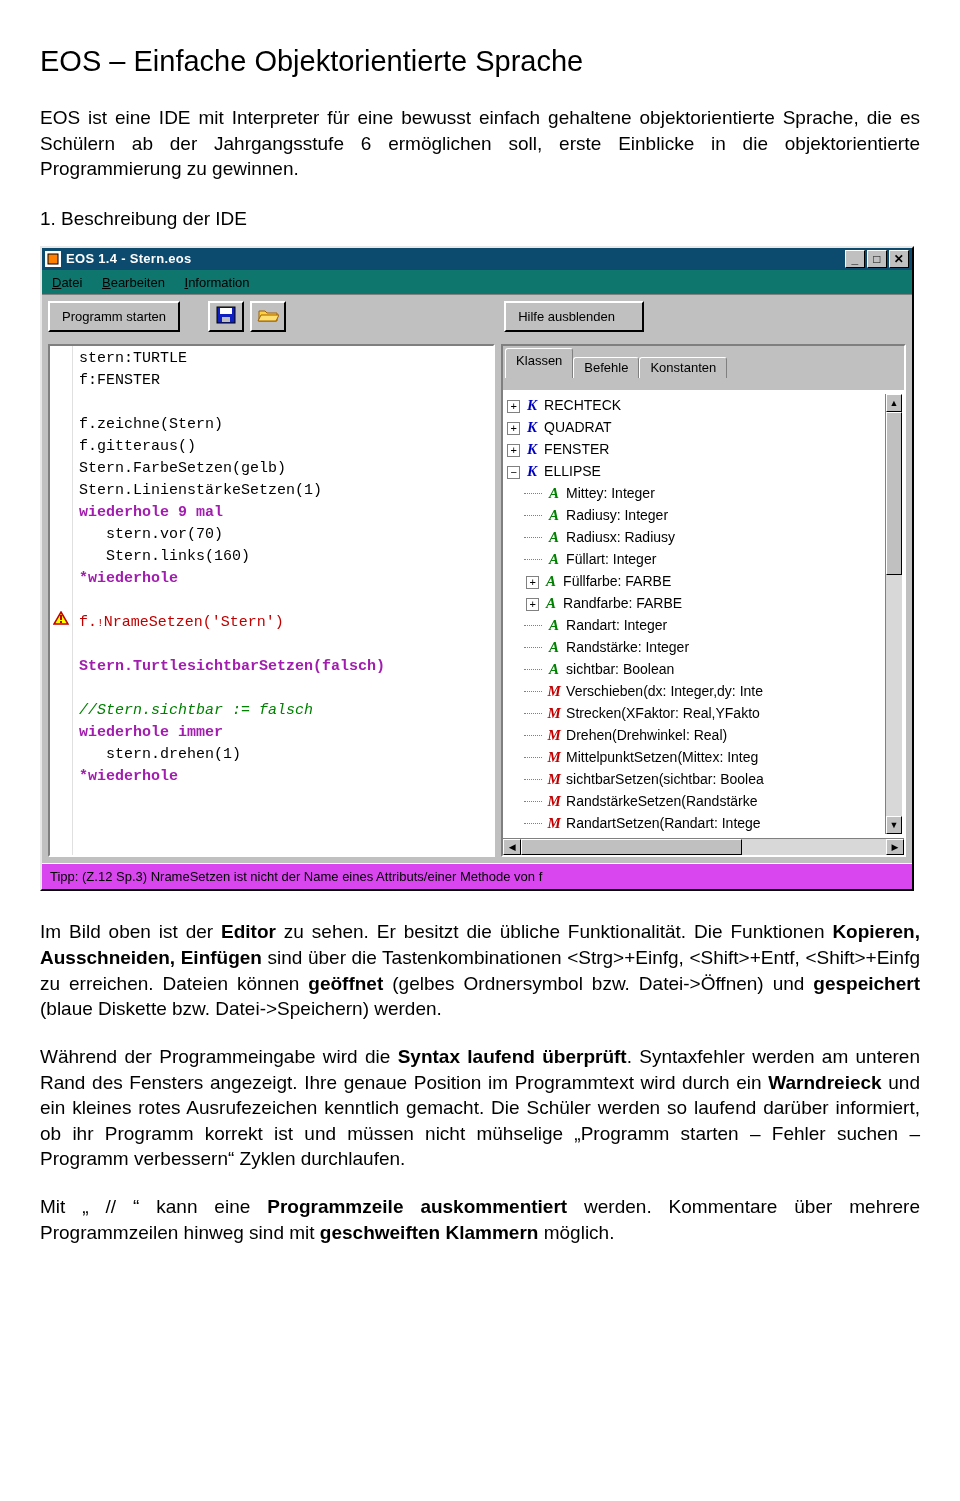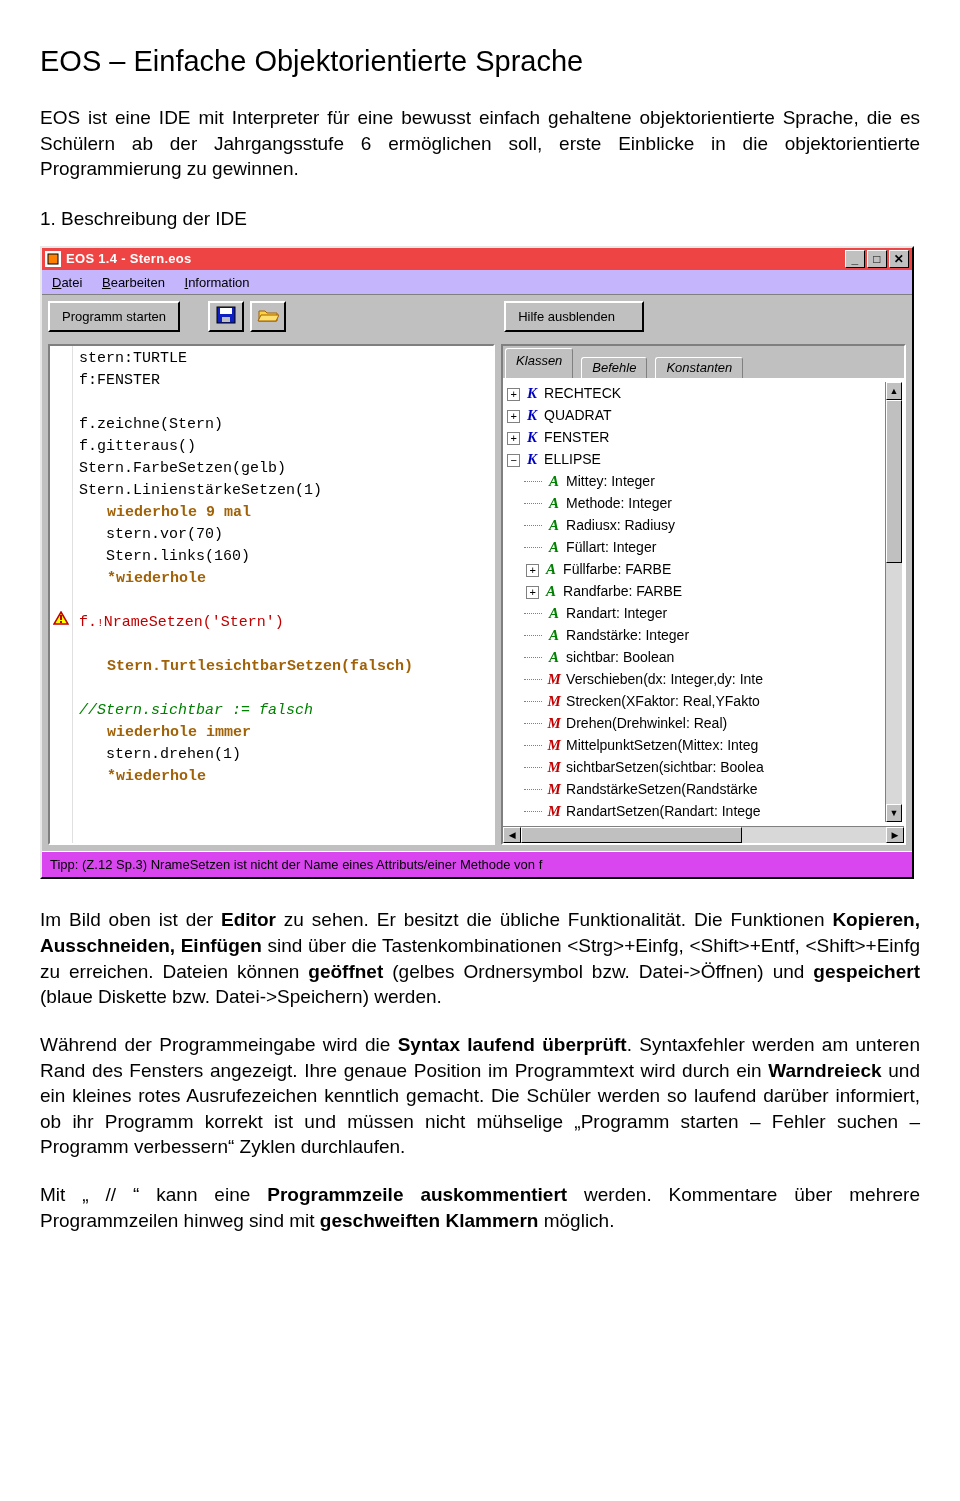--- a/index.html
+++ b/index.html
@@ -32,21 +32,21 @@
     border: 2px solid #000;
     border-top-color: #e8e8e8;
     border-left-color: #e8e8e8;
     font-family: "MS Sans Serif","Tahoma",sans-serif;
     font-size: 13px;
     color: #000;
   }
   .titlebar {
     display: flex;
     align-items: center;
-    background: #ef4444;
+    background: #0c4a6e;
     color: #fff;
     padding: 2px 3px;
     font-size: 13px;
     font-weight: bold;
     letter-spacing: .3px;
   }
   .tb-icon {
     width: 16px; height: 16px;
     margin-right: 5px;
     display: inline-flex; align-items:center; justify-content:center;
@@ -58,21 +58,21 @@
     width: 18px; height: 16px;
     margin-left: 2px;
     background: #c0c0c0;
     border: 1px solid #000;
     border-top-color:#fff; border-left-color:#fff;
     display: inline-flex; align-items:center; justify-content:center;
     font-weight: bold; font-size: 12px;
     color:#000;
   }
   .menubar {
-    background:#c4b5fd;
+    background:#0f766e;
     padding: 2px 2px 1px 2px;
     border-bottom: 1px solid #808080;
   }
   .menu-item {
     display:inline-block;
     padding: 2px 8px;
   }
   .menu-item u { text-decoration: underline; }
   .toolbar-row {
     display:flex;
@@ -112,23 +112,22 @@
     position: relative;
     display:flex;
     flex-direction:column;
     justify-content:flex-end;
   }
   .left-pane { flex: 1.05; }
   .right-pane { flex: 0.95; padding: 0; }
   .tabs {
     display:flex;
     background:#c0c0c0;
-    padding: 2px 2px 0 2px;
-    gap: 8px;
-    font-style: italic;
+    padding: 2px 2px 12px 2px;
+    gap: 0;
   }
   .tab {
     padding: 3px 10px;
     border: 1px solid #808080;
     border-bottom: none;
     background:#c0c0c0;
     border-top-left-radius:3px;
     border-top-right-radius:3px;
     font-size: 13px;
     border-top-color:#fff;
@@ -183,21 +182,21 @@
   }
   .code {
     flex:1;
     font-family: "Courier New", monospace;
     font-size: 15px;
     line-height: 22px;
     white-space: pre;
     padding: 2px 2px 2px 6px;
     overflow:hidden;
   }
-  .kw { font-weight:bold; color:#a16207;margin-left:28px; }
+  .kw { font-weight:bold; color:#a21caf; }
   .err { color:#c00000; }
   .cmt { color:#008000; font-style:italic; }
   .err-exc { color:#c00000; font-size:11px; vertical-align:top; }
   .vscroll {
     width:16px;
     background:#d8d8d8;
     border-left:1px solid #808080;
     display:flex; flex-direction:column;
   }
   .vs-btn {
@@ -343,21 +342,21 @@
         <div class="tab inactive">Befehle</div>
         <div class="tab inactive">Konstanten</div>
       </div>
       <div class="tree">
         <div class="tree-inner" id="tree">
             <div class="tree-row"><span class="exp">+</span><span class="glyph K">K</span><span>RECHTECK</span></div>
             <div class="tree-row"><span class="exp">+</span><span class="glyph K">K</span><span>QUADRAT</span></div>
             <div class="tree-row"><span class="exp">+</span><span class="glyph K">K</span><span>FENSTER</span></div>
             <div class="tree-row"><span class="exp">−</span><span class="glyph K">K</span><span>ELLIPSE</span></div>
             <div class="tree-row"><span class="spacer-exp"></span><span class="dotted-conn"></span><span class="glyph A">A</span><span>Mittey: Integer</span></div>
-            <div class="tree-row"><span class="spacer-exp"></span><span class="dotted-conn"></span><span class="glyph A">A</span><span>Methode: Integer</span></div>
+            <div class="tree-row"><span class="spacer-exp"></span><span class="dotted-conn"></span><span class="glyph A">A</span><span>Radiusy: Integer</span></div>
             <div class="tree-row"><span class="spacer-exp"></span><span class="dotted-conn"></span><span class="glyph A">A</span><span>Radiusx: Radiusy</span></div>
             <div class="tree-row"><span class="spacer-exp"></span><span class="dotted-conn"></span><span class="glyph A">A</span><span>Füllart: Integer</span></div>
             <div class="tree-row"><span class="spacer-exp"></span><span class="exp">+</span><span class="glyph A">A</span><span>Füllfarbe: FARBE</span></div>
             <div class="tree-row"><span class="spacer-exp"></span><span class="exp">+</span><span class="glyph A">A</span><span>Randfarbe: FARBE</span></div>
             <div class="tree-row"><span class="spacer-exp"></span><span class="dotted-conn"></span><span class="glyph A">A</span><span>Randart: Integer</span></div>
             <div class="tree-row"><span class="spacer-exp"></span><span class="dotted-conn"></span><span class="glyph A">A</span><span>Randstärke: Integer</span></div>
             <div class="tree-row"><span class="spacer-exp"></span><span class="dotted-conn"></span><span class="glyph A">A</span><span>sichtbar: Boolean</span></div>
             <div class="tree-row"><span class="spacer-exp"></span><span class="dotted-conn"></span><span class="glyph M">M</span><span>Verschieben(dx: Integer,dy: Inte</span></div>
             <div class="tree-row"><span class="spacer-exp"></span><span class="dotted-conn"></span><span class="glyph M">M</span><span>Strecken(XFaktor: Real,YFakto</span></div>
             <div class="tree-row"><span class="spacer-exp"></span><span class="dotted-conn"></span><span class="glyph M">M</span><span>Drehen(Drehwinkel: Real)</span></div>

